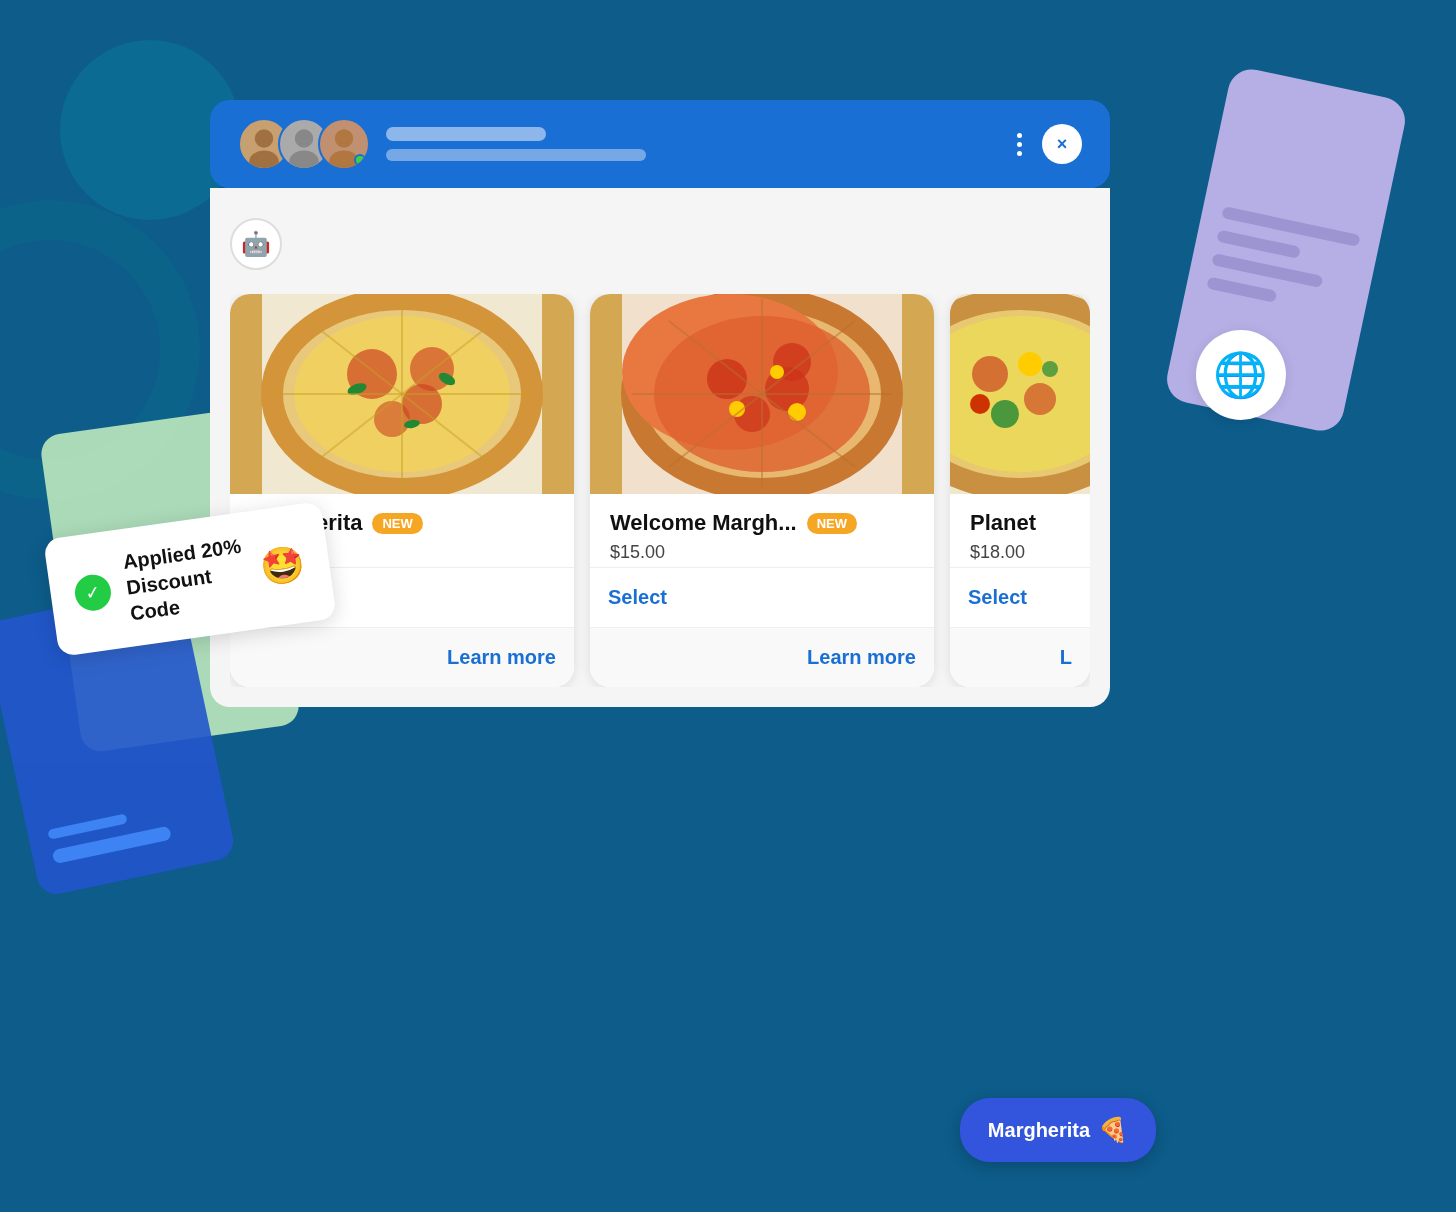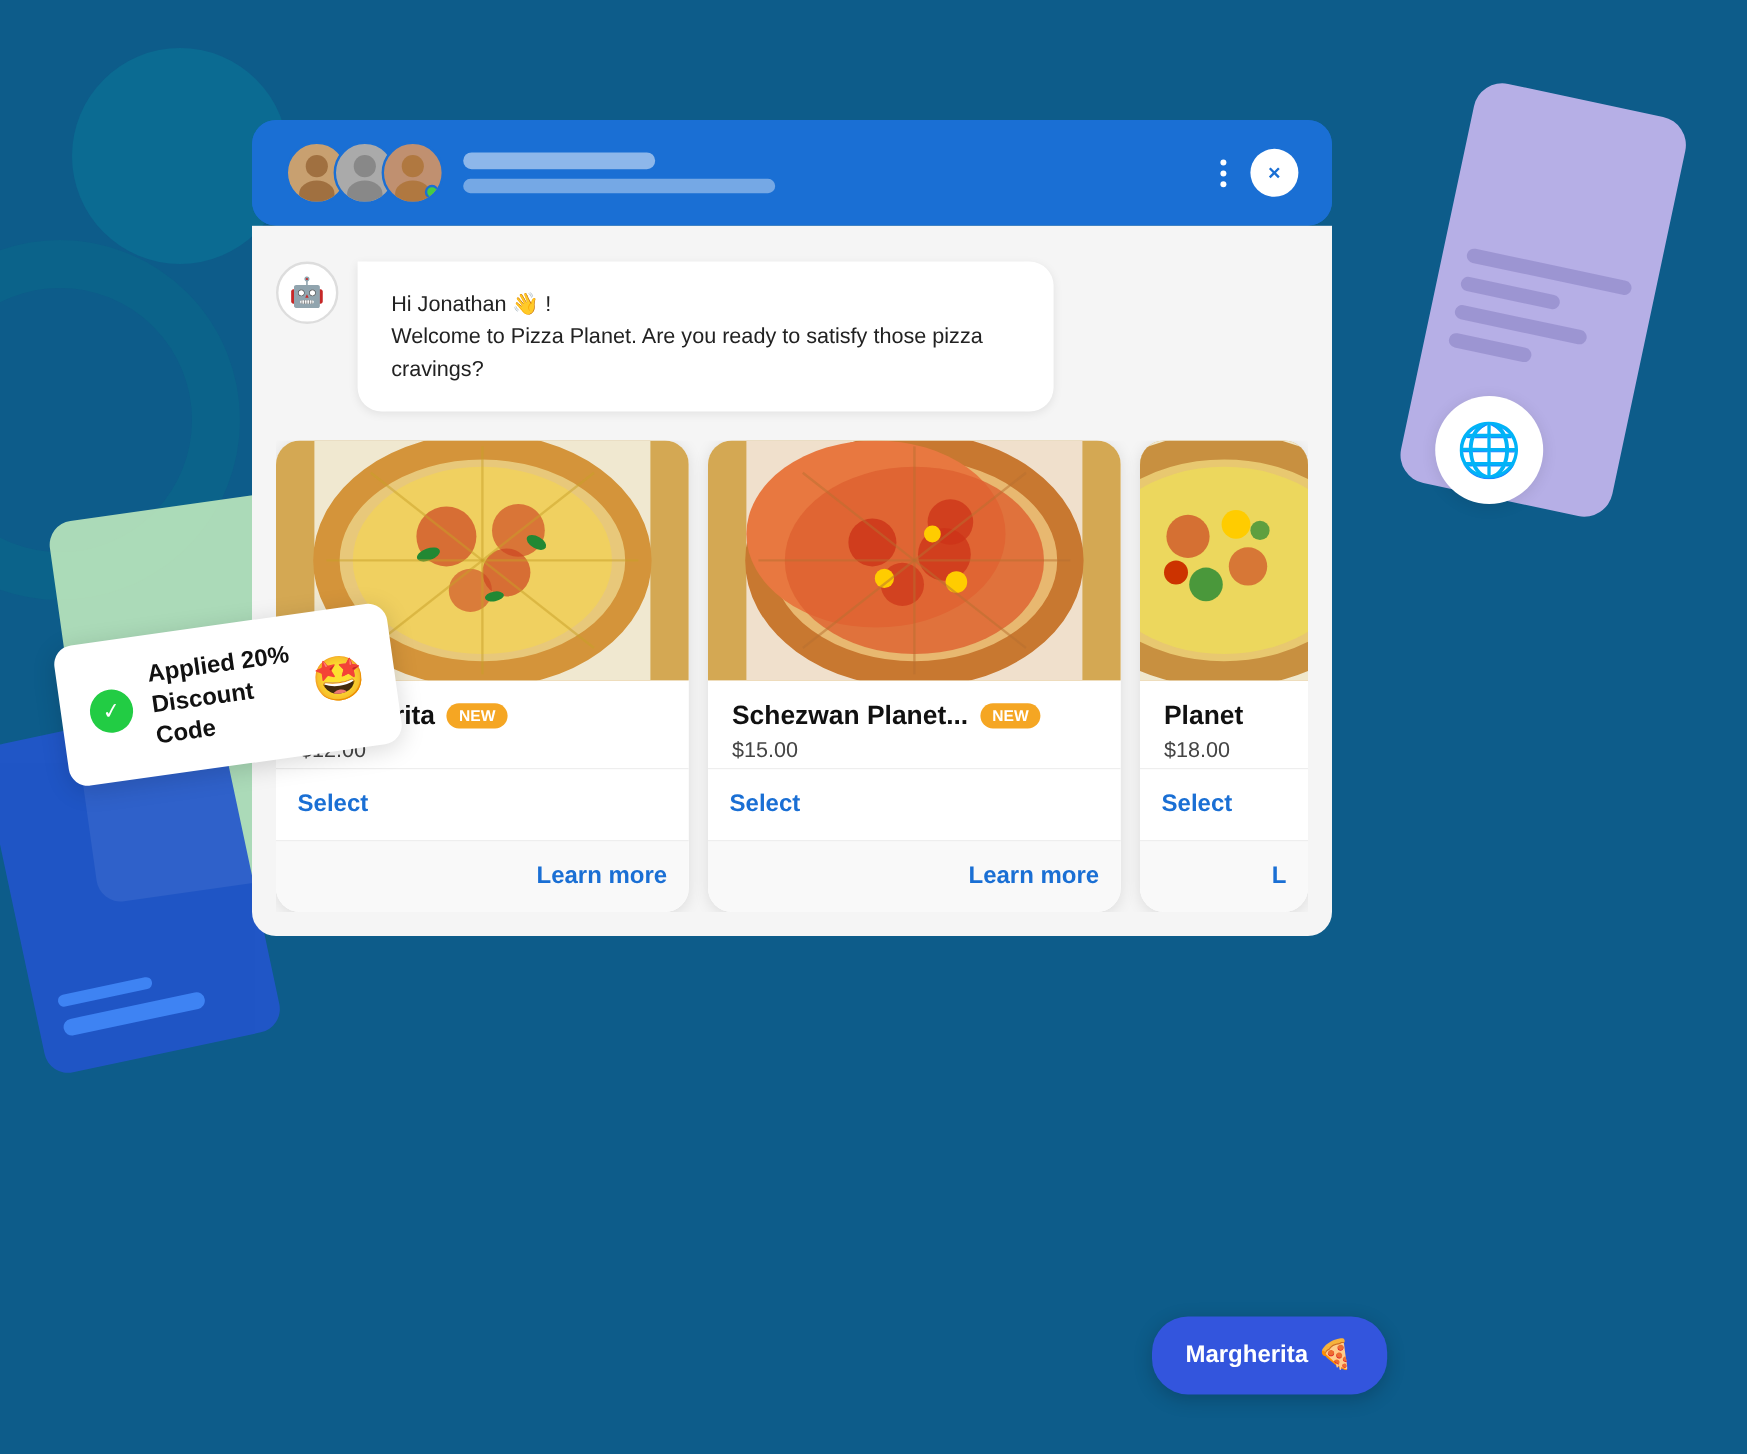--- a/index.html
+++ b/index.html
@@ -509,25 +509,20 @@
       </div>
     </div>
   </div>
 
   <div class="chat-content-area">
     <div class="chat-body">
 
       <div class="bot-message-row">
         <div class="bot-avatar">
           <span>🤖</span>
-        </div>
-        <div class="bot-bubble">
-          <span>Hi Jonathan 👋 !</span>
-          <br>
-          <span>Welcome to Pizza Planet. Are you ready to satisfy those pizza cravings?</span>
         </div>
       </div>
 
       <div class="cards-row">
 
         <div class="pizza-card">
           <div class="pizza-img">
             <svg class="pizza-svg" viewBox="0 0 280 200" xmlns="http://www.w3.org/2000/svg">
               <rect width="280" height="200" fill="#f0e8d0"></rect>
 
@@ -581,21 +576,21 @@
               <circle cx="155" cy="78" r="7" fill="#ffcc00"></circle>
               <circle cx="175" cy="118" r="9" fill="#ffcc00"></circle>
               <line x1="140" y1="5" x2="140" y2="195" stroke="#b87030" stroke-width="2" opacity="0.5"></line>
               <line x1="10" y1="100" x2="270" y2="100" stroke="#b87030" stroke-width="2" opacity="0.5"></line>
               <line x1="47" y1="27" x2="233" y2="173" stroke="#b87030" stroke-width="2" opacity="0.5"></line>
               <line x1="233" y1="27" x2="47" y2="173" stroke="#b87030" stroke-width="2" opacity="0.5"></line>
             </svg>
           </div>
           <div class="card-info">
             <div class="card-name-row">
-              <span class="card-name">Schezwan Planet...</span>
+              <span class="card-name">Welcome Margh...</span>
               <span class="new-badge">NEW</span>
             </div>
             <div class="card-price">$15.00</div>
           </div>
           <div class="card-action">
             <button class="card-btn">Select</button>
             <button class="card-btn-learn">Learn more</button>
           </div>
         </div>
 

